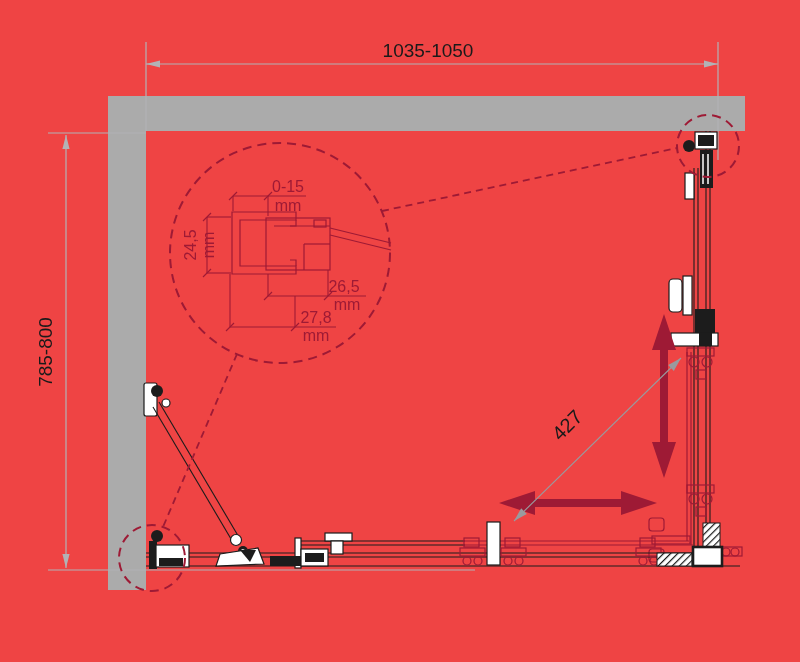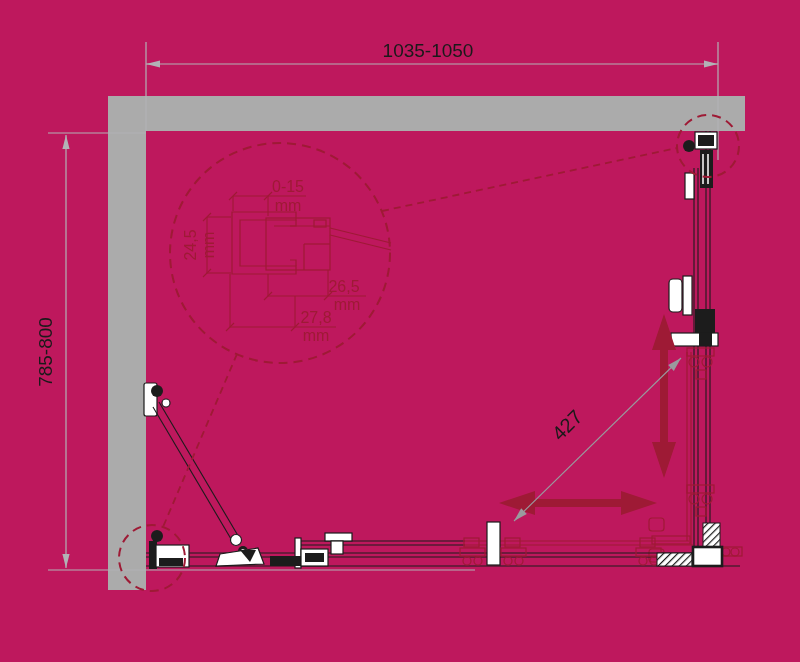--- a/index.html
+++ b/index.html
@@ -1,16 +1,16 @@
 <!DOCTYPE html>
 <html><head>
 <meta charset="utf-8">
 <style>
   html,body{margin:0;padding:0;background:#ffffff;}
-  .canvas{position:relative;width:800px;height:662px;background:#be185d;overflow:hidden;
+  .canvas{position:relative;width:800px;height:662px;background:#ef4444;overflow:hidden;
           font-family:"Liberation Sans", sans-serif;}
   svg{position:absolute;left:0;top:0;}
   
   .wall{fill:#ababab;stroke:none;}
   .gdim{stroke:#b2b2b6;stroke-width:1.2;fill:none;}
   .gfill{fill:#b2b2b6;stroke:none;}
   .ln{stroke:#1c1c1c;stroke-width:1.1;fill:none;}
   .lnw{stroke:#1c1c1c;stroke-width:1.2;fill:#ffffff;}
   .blk{fill:#1c1c1c;stroke:none;}
   .red{stroke:#9e1a35;stroke-width:1.2;fill:none;}

